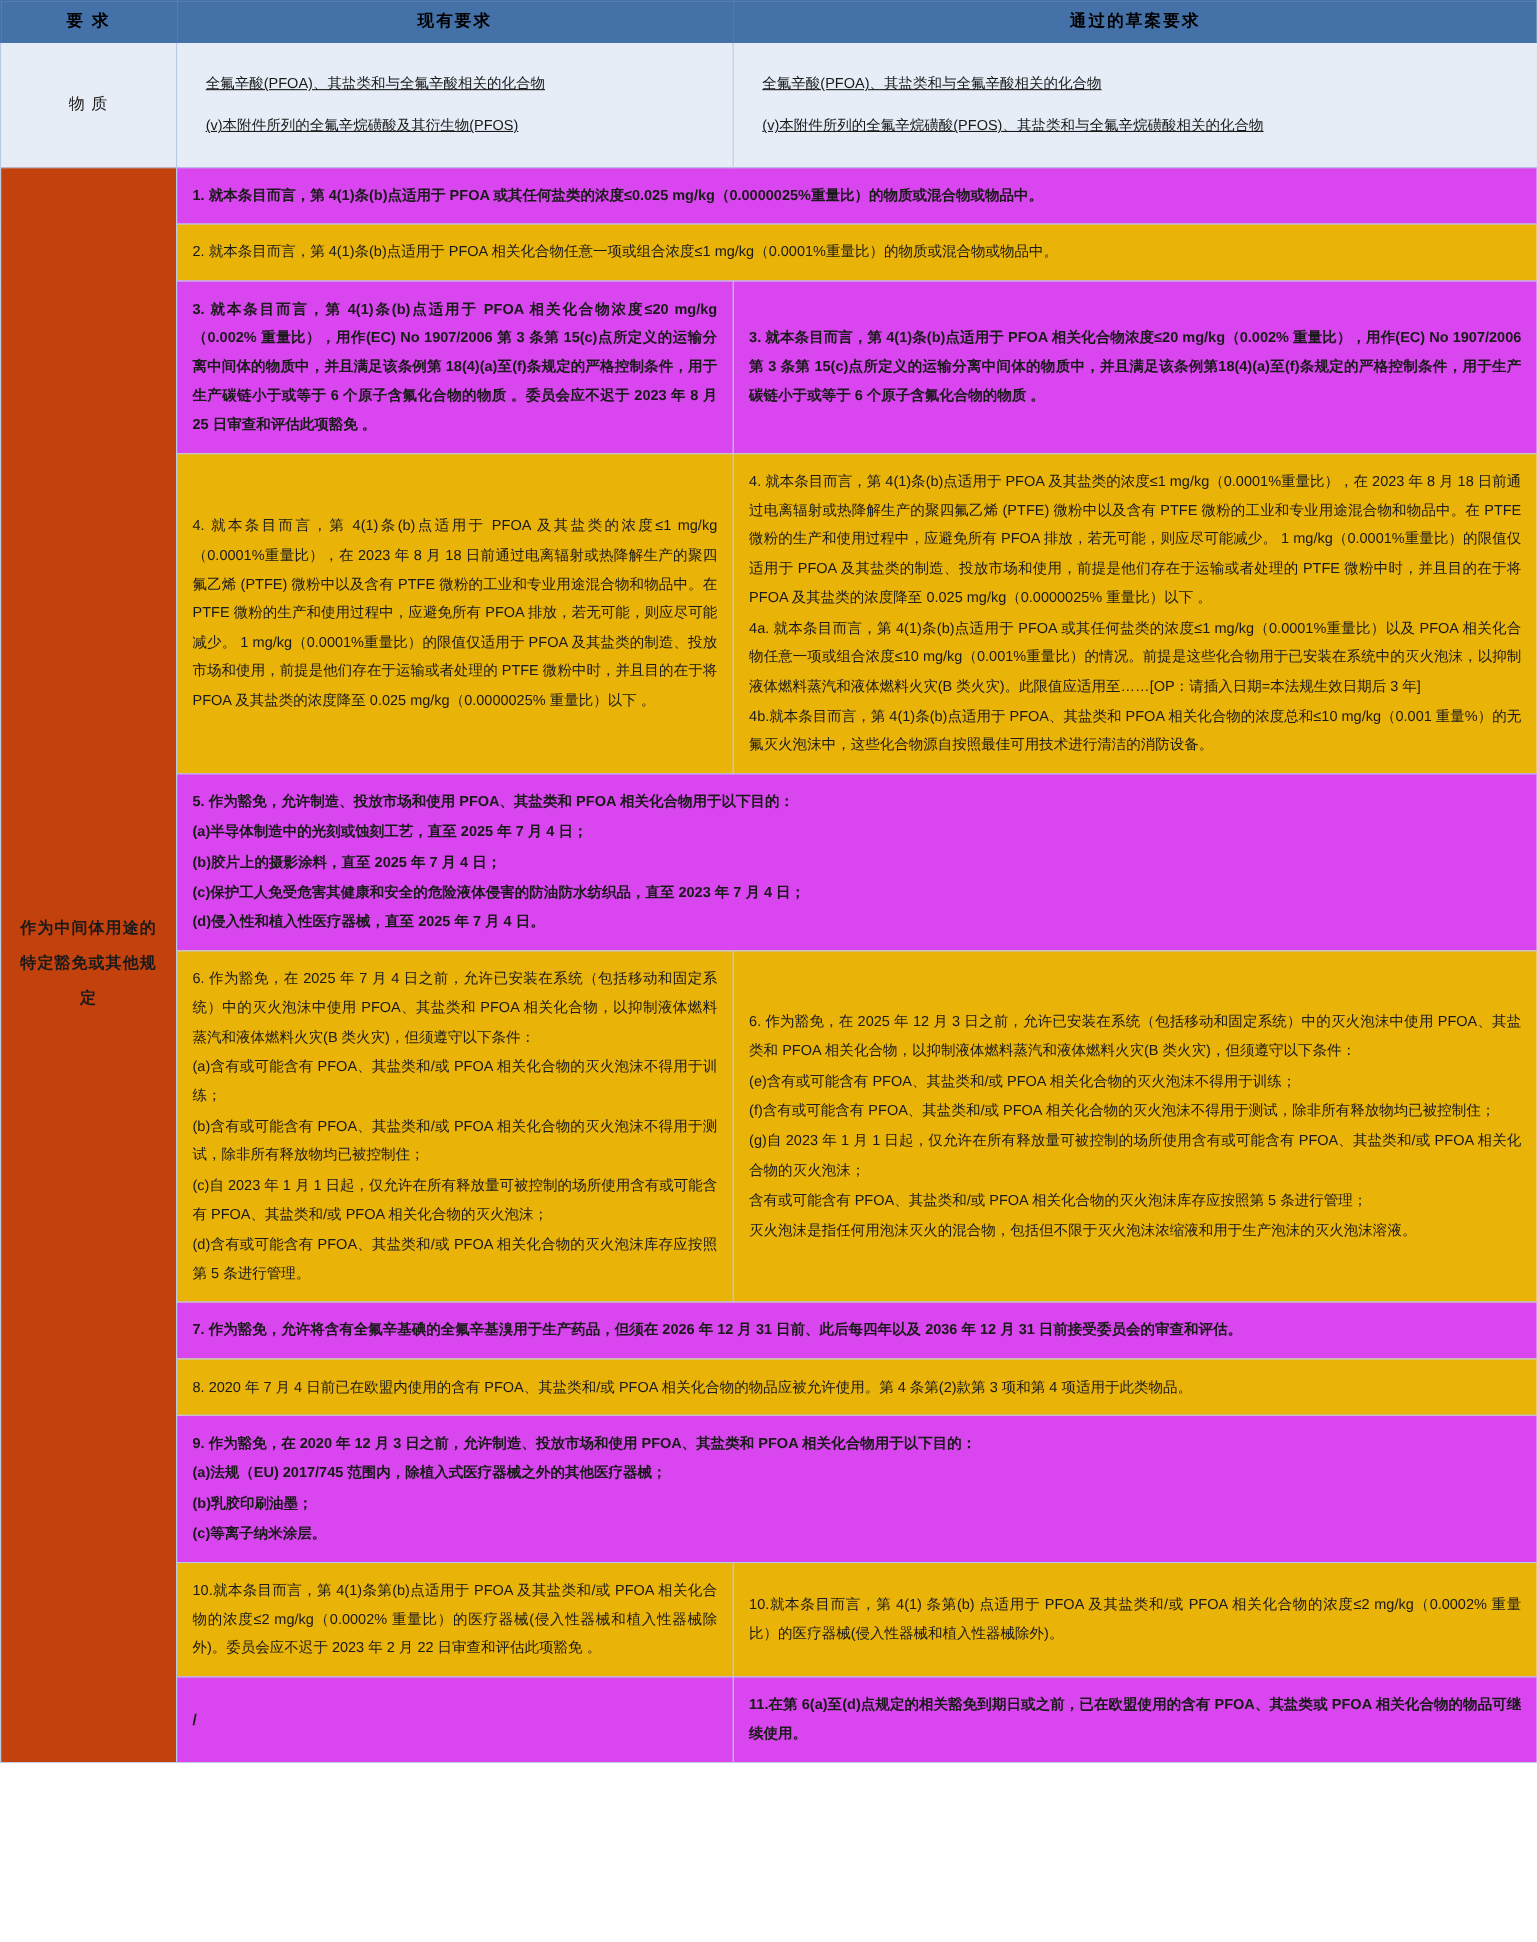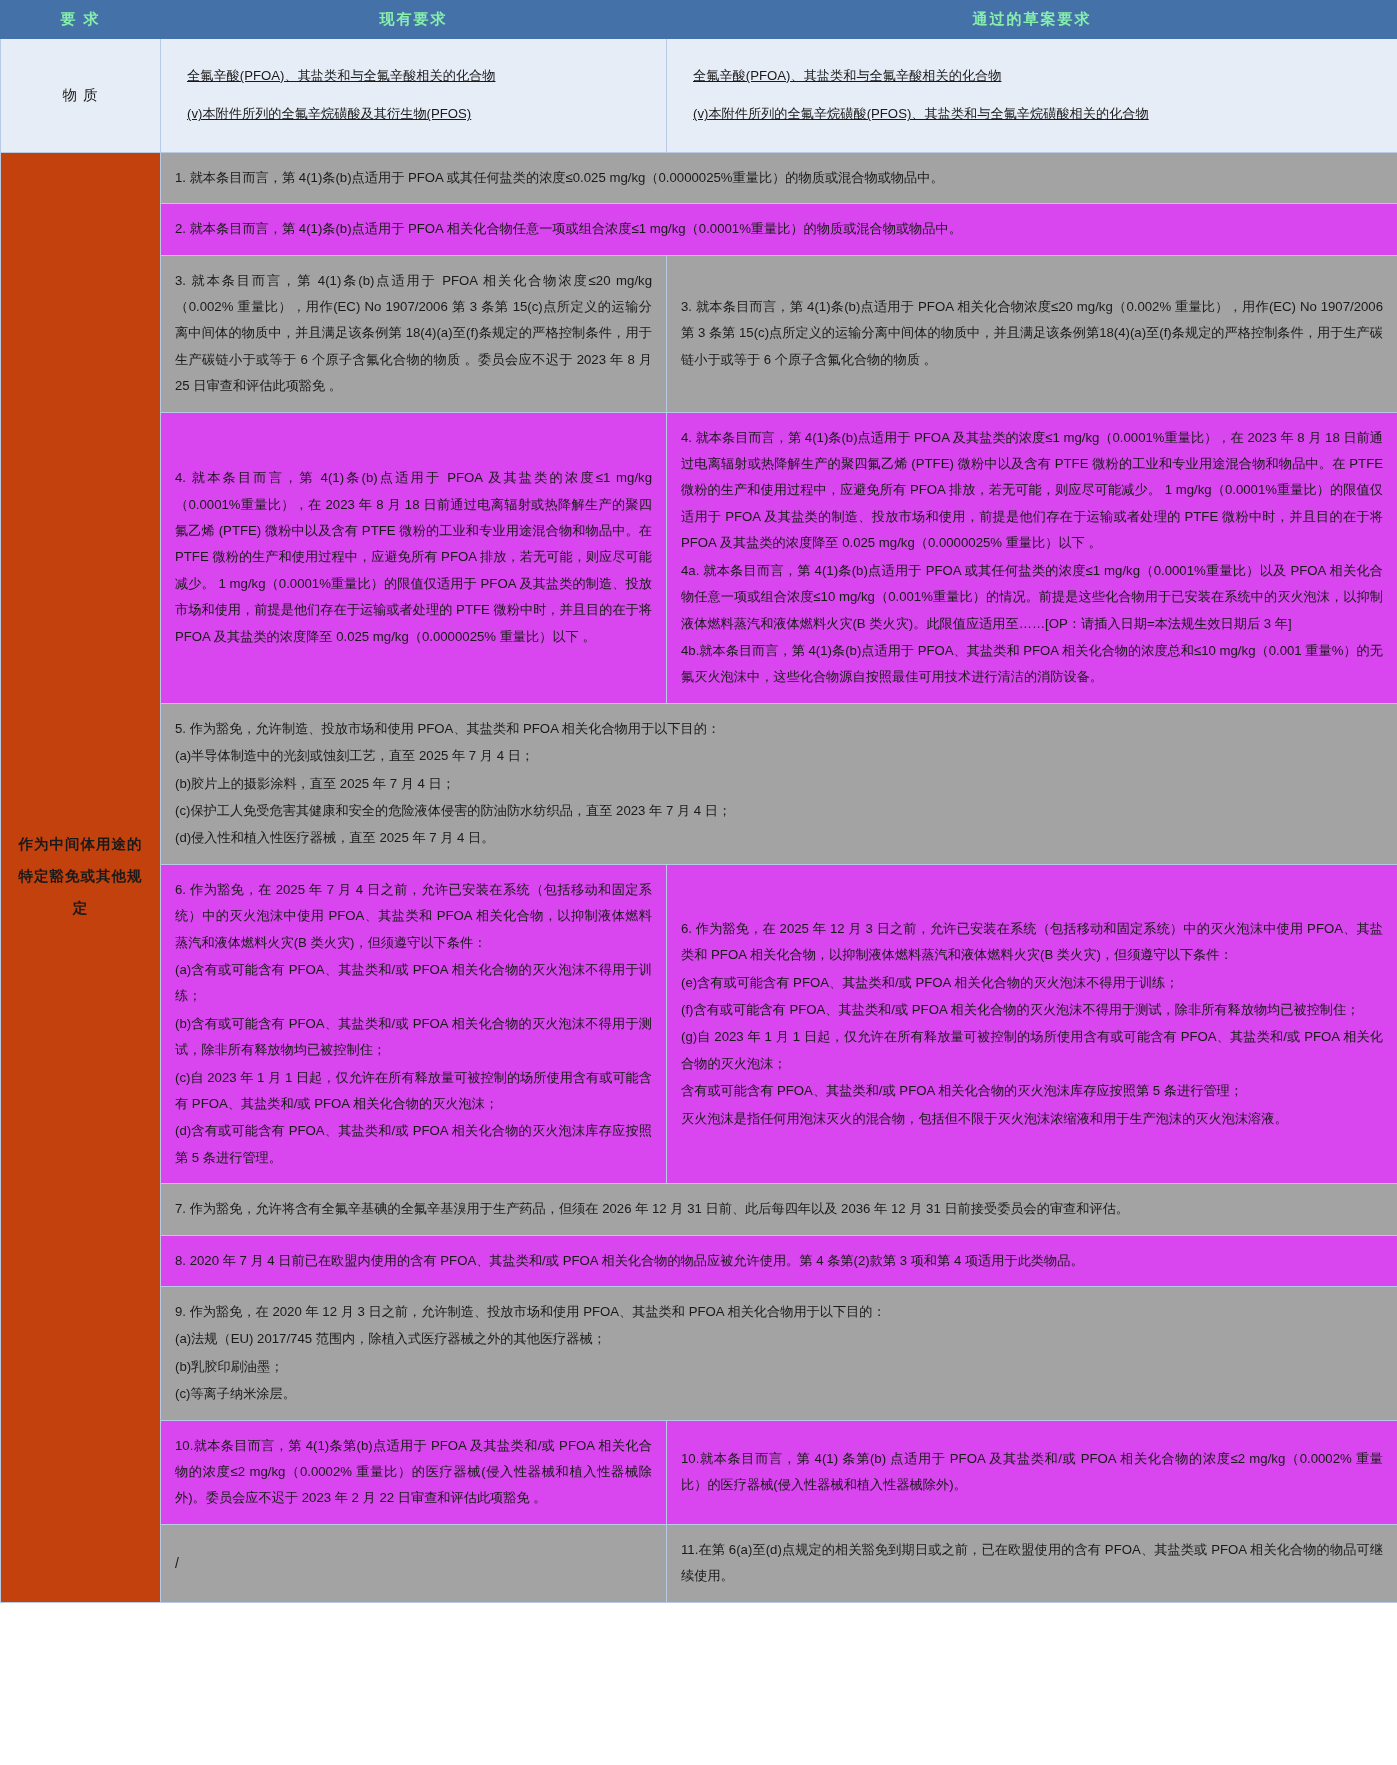--- a/index.html
+++ b/index.html
@@ -15,38 +15,38 @@
   table.reg-table {
     border-collapse: collapse;
     width: 1397px;
     table-layout: fixed;
   }
   table.reg-table col.c1 { width: 160px; }
   table.reg-table col.c2 { width: 506px; }
   table.reg-table col.c3 { width: 731px; }
   th.hdr {
     background: #4472a8;
-    color: #86efac;
+    color: #000000;
     font-size: 15px;
     font-weight: bold;
     text-align: center;
     padding: 9px 6px;
     border: 1px solid #4472a8;
     letter-spacing: 2px;
   }
   td {
     border: 1px solid #b9cbe4;
     vertical-align: middle;
     padding: 12px 14px;
     font-size: 13.2px;
     line-height: 2.0;
     background: #ffffff;
   }
-  td.shade { background: #d946ef; margin-left: 20px; }
-  td.light { background: #a3a3a3; }
+  td.shade { background: #eab308; margin-left: 20px; }
+  td.light { background: #d946ef; font-weight: bold; }
   td.rowlabel {
     text-align: center;
     font-weight: normal;
     font-size: 14.5px;
     letter-spacing: 1px;
     background: #e7edf7;
   }
   td.sidelabel {
     text-align: center;
     font-weight: bold;

